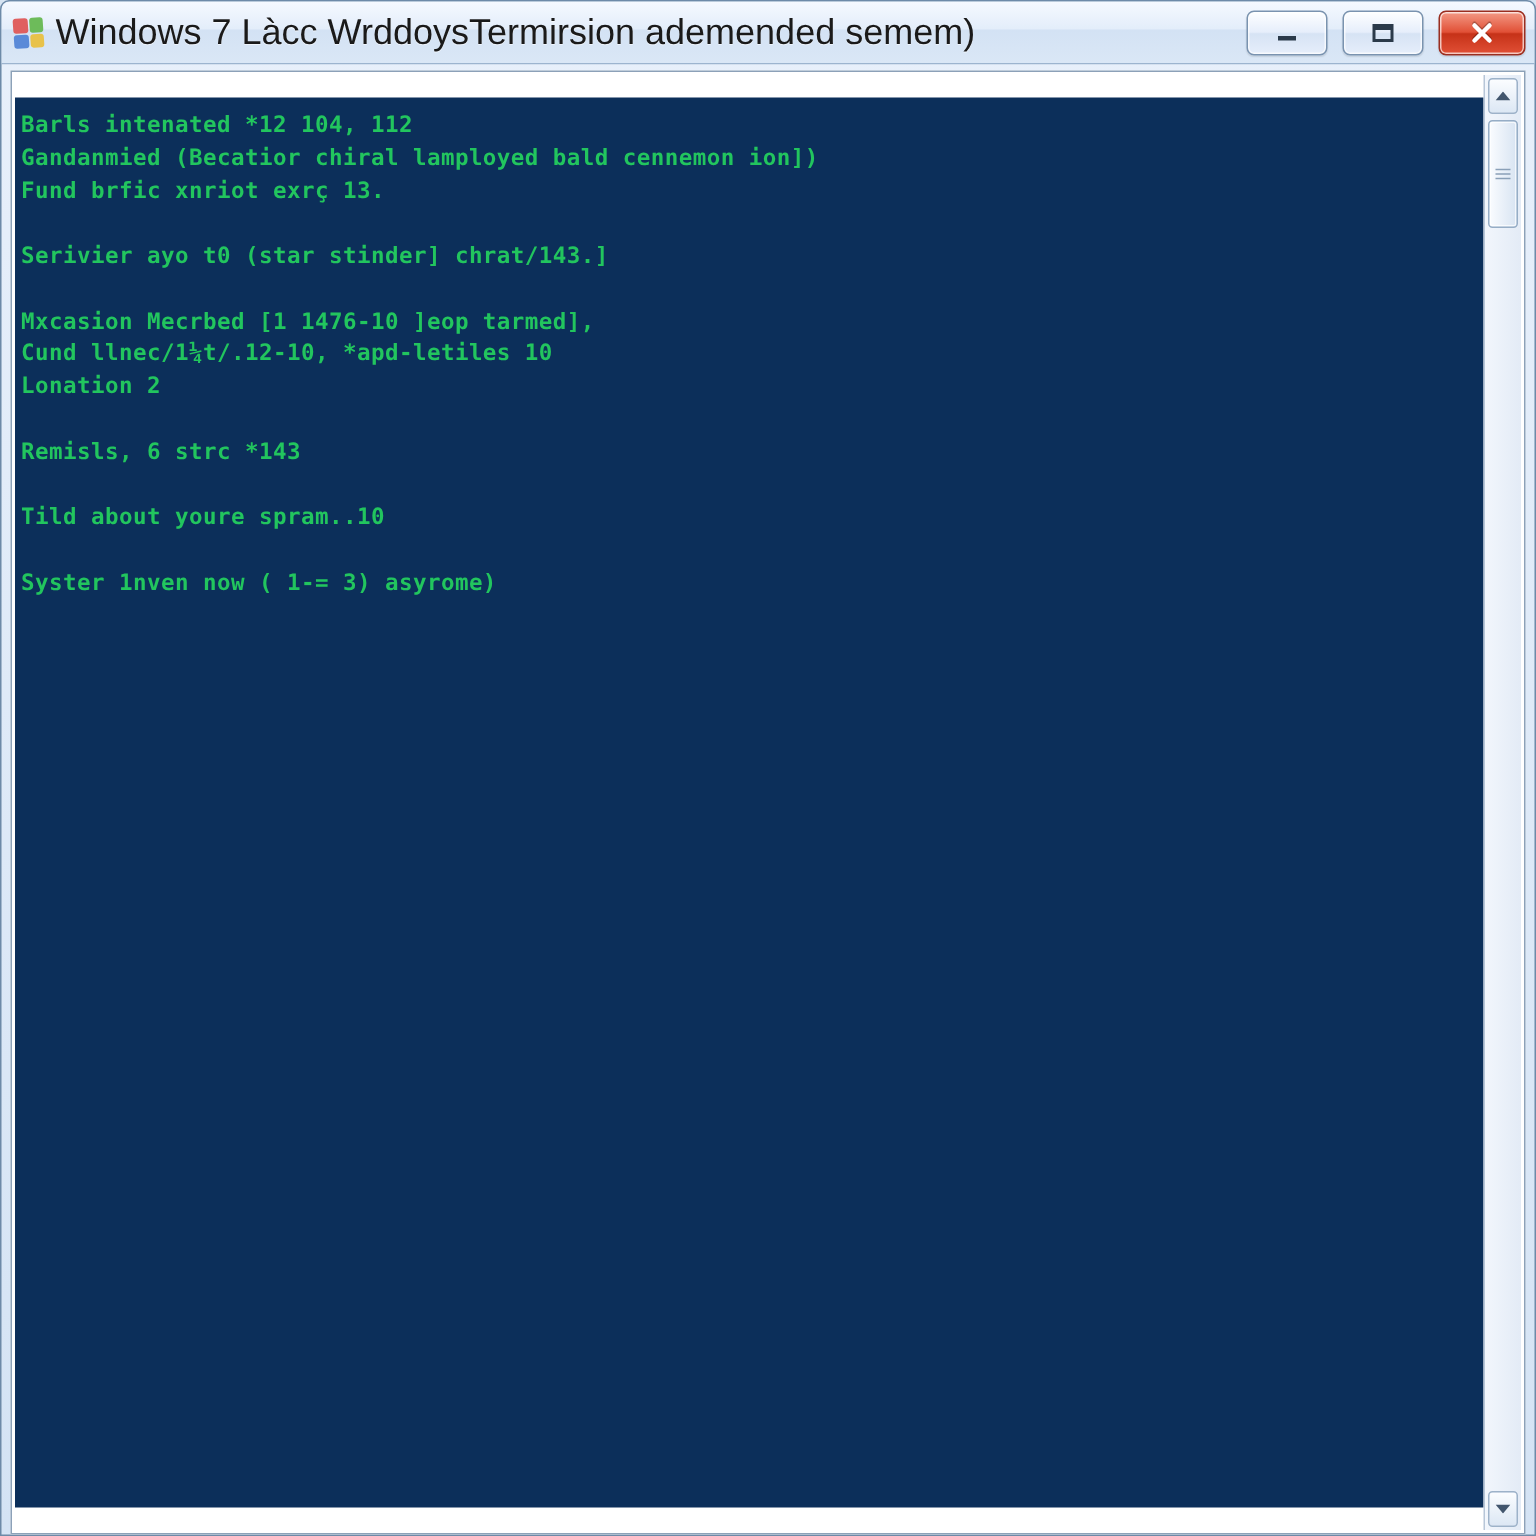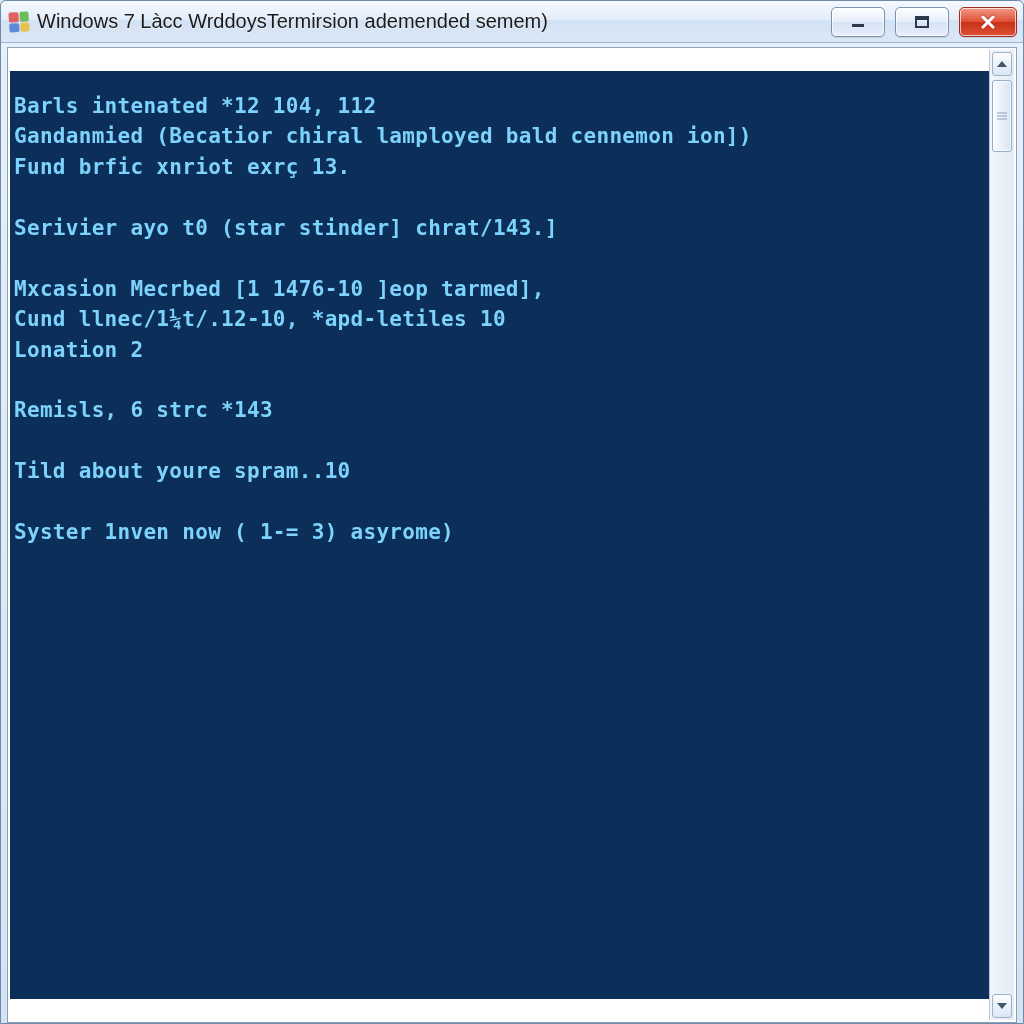--- a/index.html
+++ b/index.html
@@ -51,21 +51,21 @@
     transform: rotate(-4deg);
   }
   .app-icon .q { border-radius: 2px; }
   .q.r { background:#e06060; }
   .q.g { background:#6dbb5a; }
   .q.b { background:#5a8ad8; }
   .q.y { background:#e8c24a; }
 
   .title-text {
     flex: 1 1 auto;
-    font-size: 20px;
+    font-size: 24px;
     color: #1a1a1a;
     white-space: nowrap;
     overflow: hidden;
     text-shadow: 0 1px 0 rgba(255,255,255,.6);
   }
 
   .caption-btns {
     display: flex;
     gap: 10px;
     margin-left: 8px;
@@ -109,25 +109,25 @@
     left:2px;
     top:2px;
     right:2px;
     bottom:2px;
     display:flex;
   }
 
   .terminal {
     flex: 1 1 auto;
     background:#0c2f5a;
-    color:#7dd3fc;
+    color:#22c55e;
     font-family: "Lucida Console", Consolas, monospace;
-    font-size: 21px;
+    font-size: 15px;
     line-height: 1.45;
-    padding: 20px 6px 6px 4px;
+    padding: 8px 6px 6px 4px;
     white-space: pre;
     overflow: hidden;
     font-weight: 600;
     letter-spacing: .3px;
   }
 
   .vscroll {
     width: 24px;
     background: linear-gradient(to right,#f2f6fc,#e3ebf6);
     border-left:1px solid #b7c6d8;

